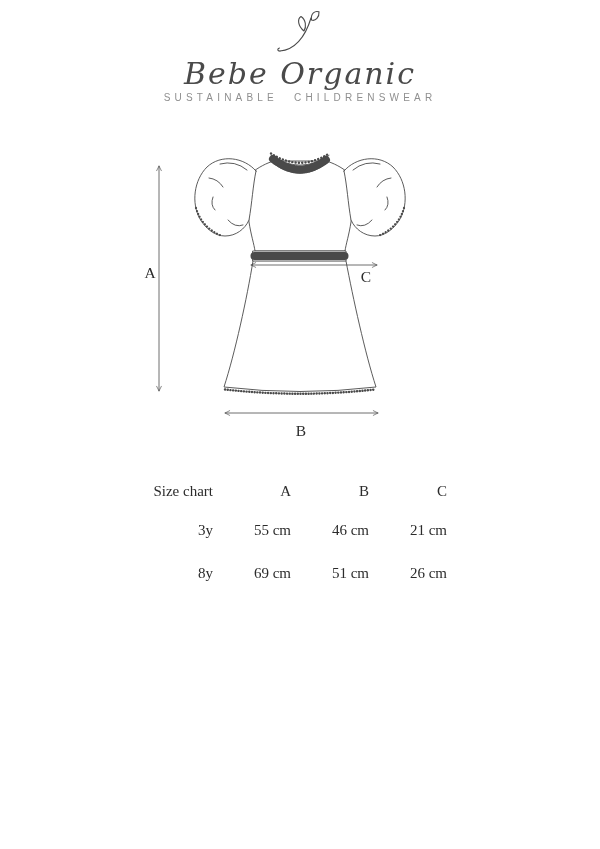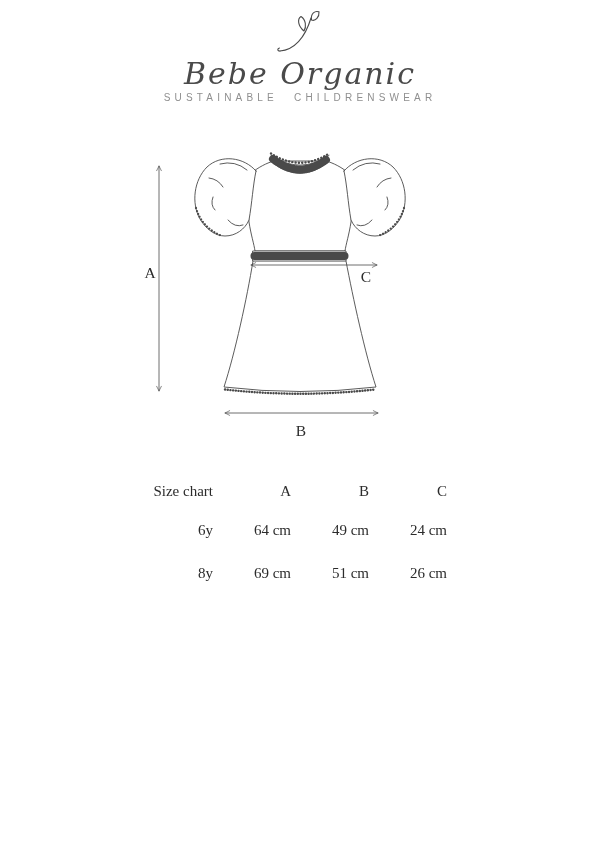--- a/index.html
+++ b/index.html
@@ -143,24 +143,24 @@
         <col class="c3">
       </colgroup>
     <tbody>
       <tr class="head">
         <th class="bb size-head">Size chart</th>
         <th class="bt bl bb">A</th>
         <th class="bt bb">B</th>
         <th class="bt br bb">C</th>
       </tr>
       <tr>
-        <td class="bl">6y</td>
-        <td class="bl">64 cm</td>
-        <td>49 cm</td>
-        <td class="br">24 cm</td>
+        <td class="bl">3y</td>
+        <td class="bl">55 cm</td>
+        <td>46 cm</td>
+        <td class="br">21 cm</td>
       </tr>
       <tr>
         <td class="bl">8y</td>
         <td class="bl">69 cm</td>
         <td>51 cm</td>
         <td class="br">26 cm</td>
       </tr>
     </tbody>
   </table>
 

